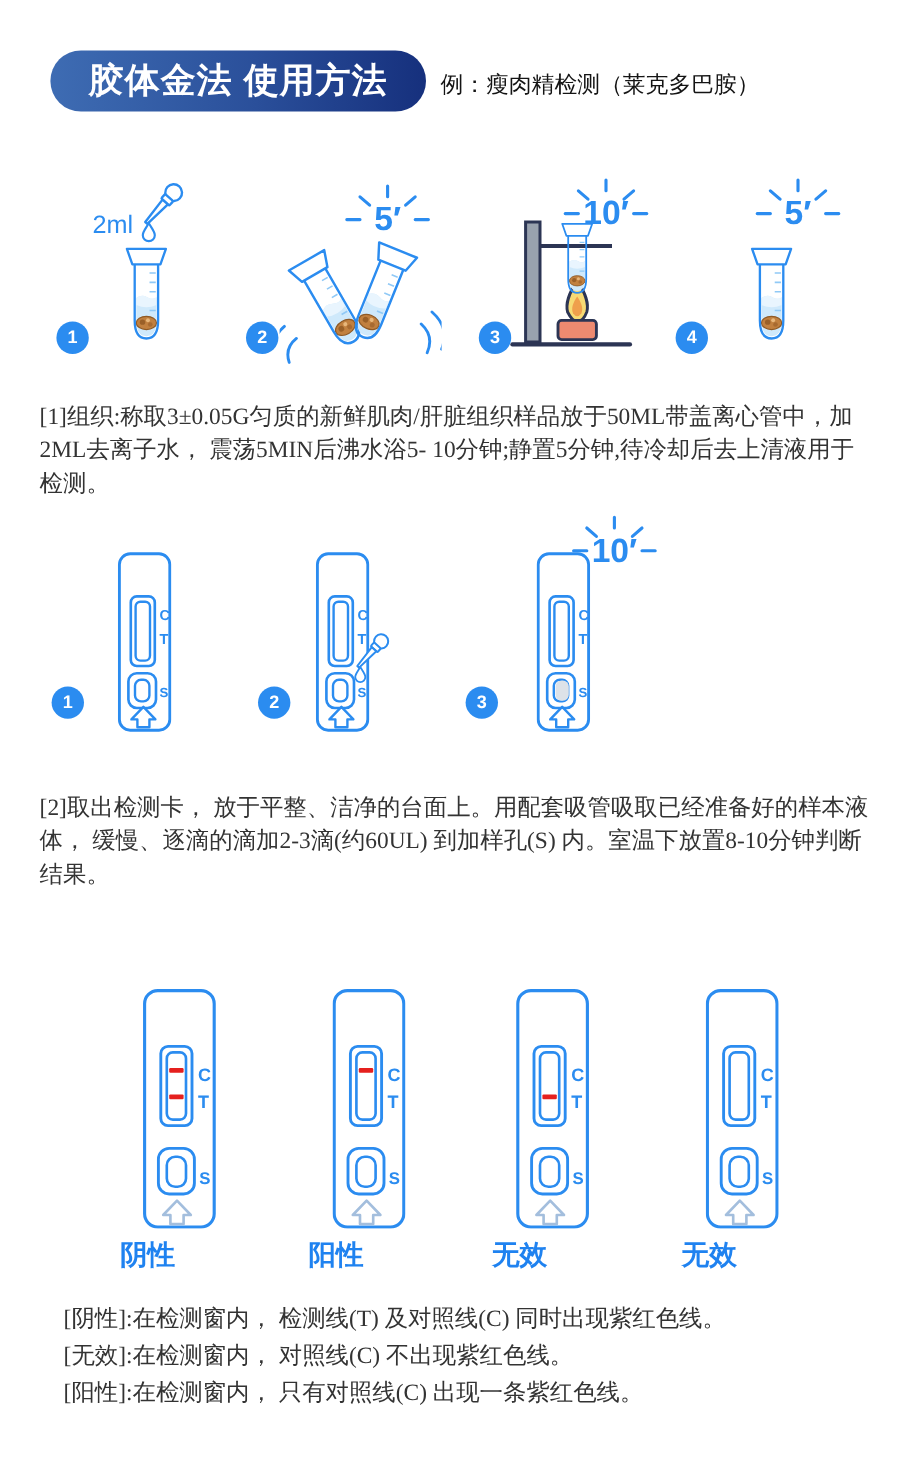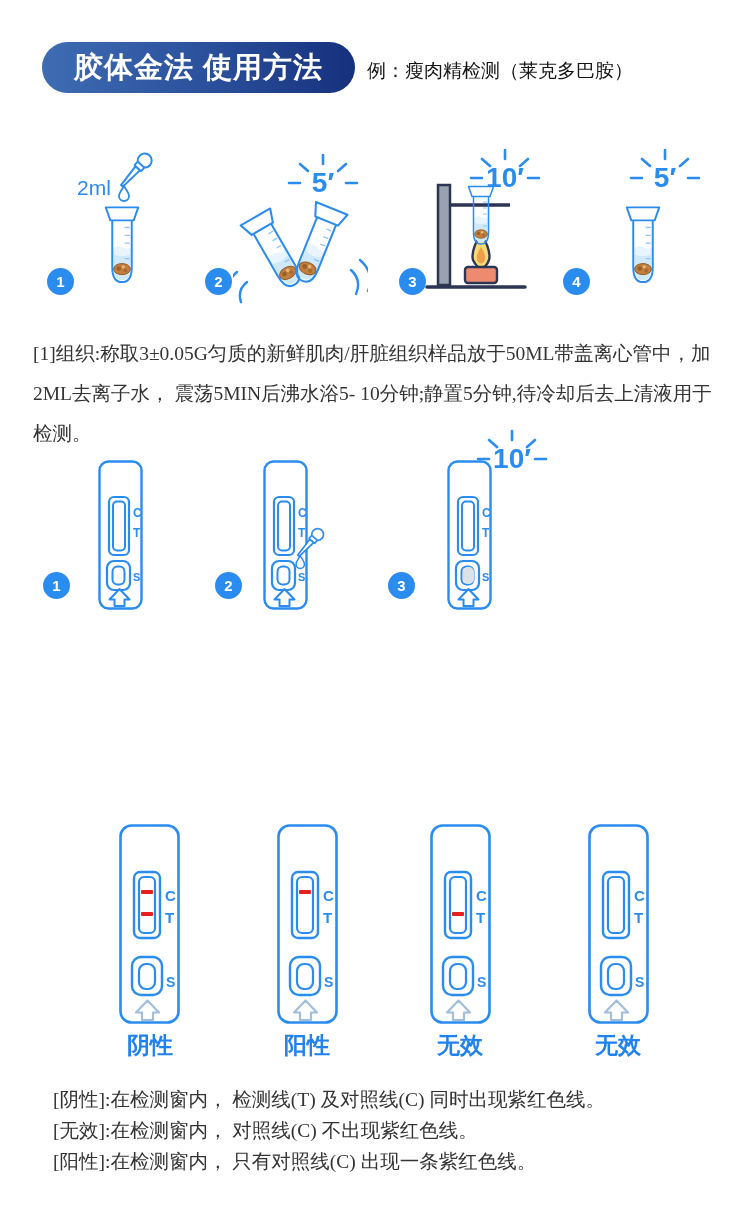--- a/index.html
+++ b/index.html
@@ -7,26 +7,26 @@
         font-family:"Liberation Sans",sans-serif;}
   .abs{position:absolute;}
   .pill{position:absolute;left:42px;top:42px;width:313px;height:51px;border-radius:26px;
         background:linear-gradient(90deg,#3e6cb3 0%,#2a4f9a 55%,#16307d 100%);
         color:#fff;display:flex;align-items:center;justify-content:center;
         font-weight:bold;font-size:29px;letter-spacing:1px;}
   .example{position:absolute;left:367px;top:58px;font-size:19px;font-weight:normal;color:#141414;}
   .badge{position:absolute;width:27px;height:27px;border-radius:50%;background:#2b8cf0;color:#fff;
          font:bold 15px/27px "Liberation Sans",sans-serif;text-align:center;}
   .para{position:absolute;left:33px;width:694px;font-family:"Liberation Serif","DejaVu Serif",serif;
-        font-size:19.5px;line-height:40px;color:#333;margin:0;}
+        font-size:19.5px;line-height:28px;color:#333;margin:0;}
   .notes{position:absolute;left:33px;top:1084px;width:700px;margin-left:20px;}
   .notes p{margin:0;font-family:"Liberation Serif","DejaVu Serif",serif;font-size:19.5px;
            line-height:31px;color:#333;}
   .vol{position:absolute;left:77px;top:176px;font-size:21px;font-weight:500;color:#2b8cf0;}
-  .rlabel{position:absolute;top:1030px;width:100px;text-align:center;color:#1f82f0;
+  .rlabel{position:absolute;top:1030px;width:100px;text-align:left;color:#1f82f0;
           font:bold 23px "Liberation Sans",sans-serif;}
   .rline{position:absolute;width:12px;height:4px;background:#e5201e;border-radius:1px;}
   .sfill{position:absolute;left:463px;top:567px;width:11px;height:17px;background:#dde2e8;border-radius:5px;}
   svg text{font-family:"Liberation Sans",sans-serif;}
 </style>
 </head>
 <body>
 
 <div class="page">
 
@@ -165,20 +165,21 @@
       <text x="384" y="57" font-size="12">C</text>
       <text x="384" y="77" font-size="12">T</text>
       <text x="384" y="121" font-size="11">S</text>
     </g>
   </svg>
 
   <div class="badge" style="left:43px;top:572px">1</div>
   <div class="badge" style="left:215px;top:572px">2</div>
   <div class="badge" style="left:388px;top:572px">3</div>
 
+  <p class="para" style="top:660px">[2]取出检测卡， 放于平整、洁净的台面上。用配套吸管吸取已经准备好的样本液体， 缓慢、逐滴的滴加2-3滴(约60UL) 到加样孔(S) 内。室温下放置8-10分钟判断结果。</p>
 
   <svg class="abs" style="left:119px;top:824px" width="61" height="200" viewBox="0 0 61 200">
       <use href="#card3"></use>
     </svg>
   <svg class="abs" style="left:277px;top:824px" width="61" height="200" viewBox="0 0 61 200">
       <use href="#card3"></use>
     </svg>
   <svg class="abs" style="left:430px;top:824px" width="61" height="200" viewBox="0 0 61 200">
       <use href="#card3"></use>
     </svg>

